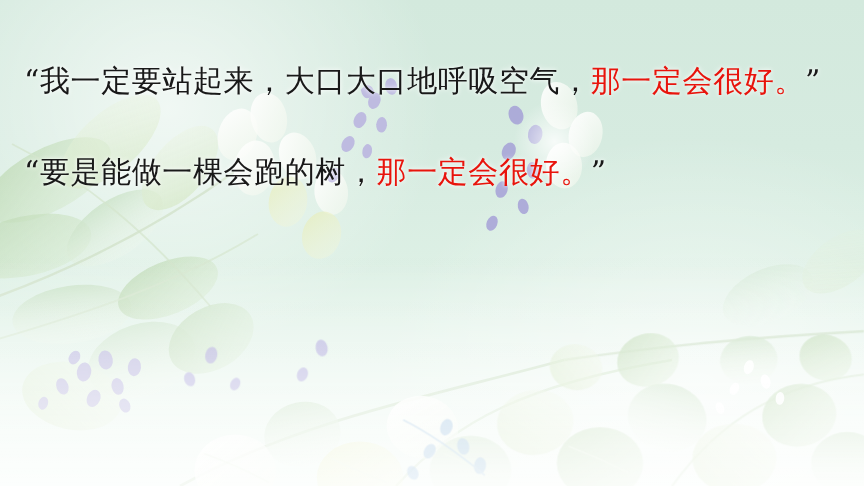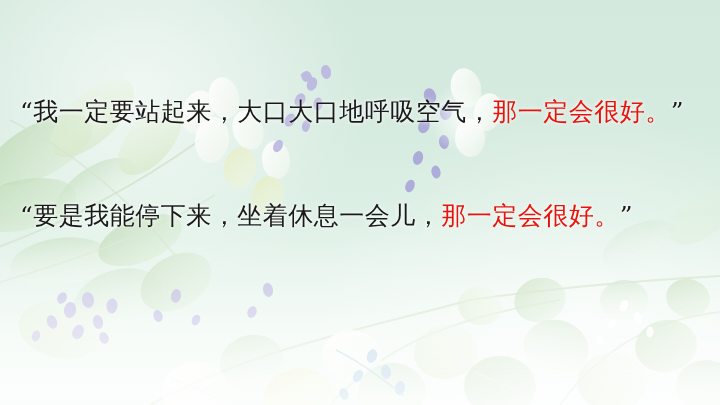--- a/index.html
+++ b/index.html
@@ -46,21 +46,21 @@
     font-size:25px;
     letter-spacing:.5px;
     line-height:1;
     text-shadow:0 0 3px rgba(255,255,255,.85),0 0 6px rgba(255,255,255,.6);
   }
   .line .red{color:#e8140c;}
   .line .qm{
     font-family:"DejaVu Serif","Liberation Serif",serif;
     color:#191919;
   }
-  .l1{top:55px;margin-top:44px;}
+  .l1{top:55px;}
   .l2{top:131px;}
   .l3{top:203px;}
   .l4{top:275px;}
 </style>
 </head>
 <body>
 
 <div id="slide">
 
   <div class="bg-base"></div>
@@ -231,20 +231,20 @@
   </div>
 
   <div class="bg-wash-bottom"></div>
 
   <div class="lines">
 
     <div class="line l1">
       <span class="qm">“</span><span>我一定要站起来，大口大口地呼吸空气，</span><span class="red">那一定会很好。</span><span class="qm">”</span>
     </div>
 
-
-    <div class="line l3">
-      <span class="qm">“</span><span>要是我能停下来，坐着休息一会儿，</span><span class="red">那一定会很好。</span><span class="qm">”</span>
+    <div class="line l2">
+      <span class="qm">“</span><span>要是能做一棵会跑的树，</span><span class="red">那一定会很好。</span><span class="qm">”</span>
     </div>
+
 
 
   </div>
 </div>
 
 </body></html>

